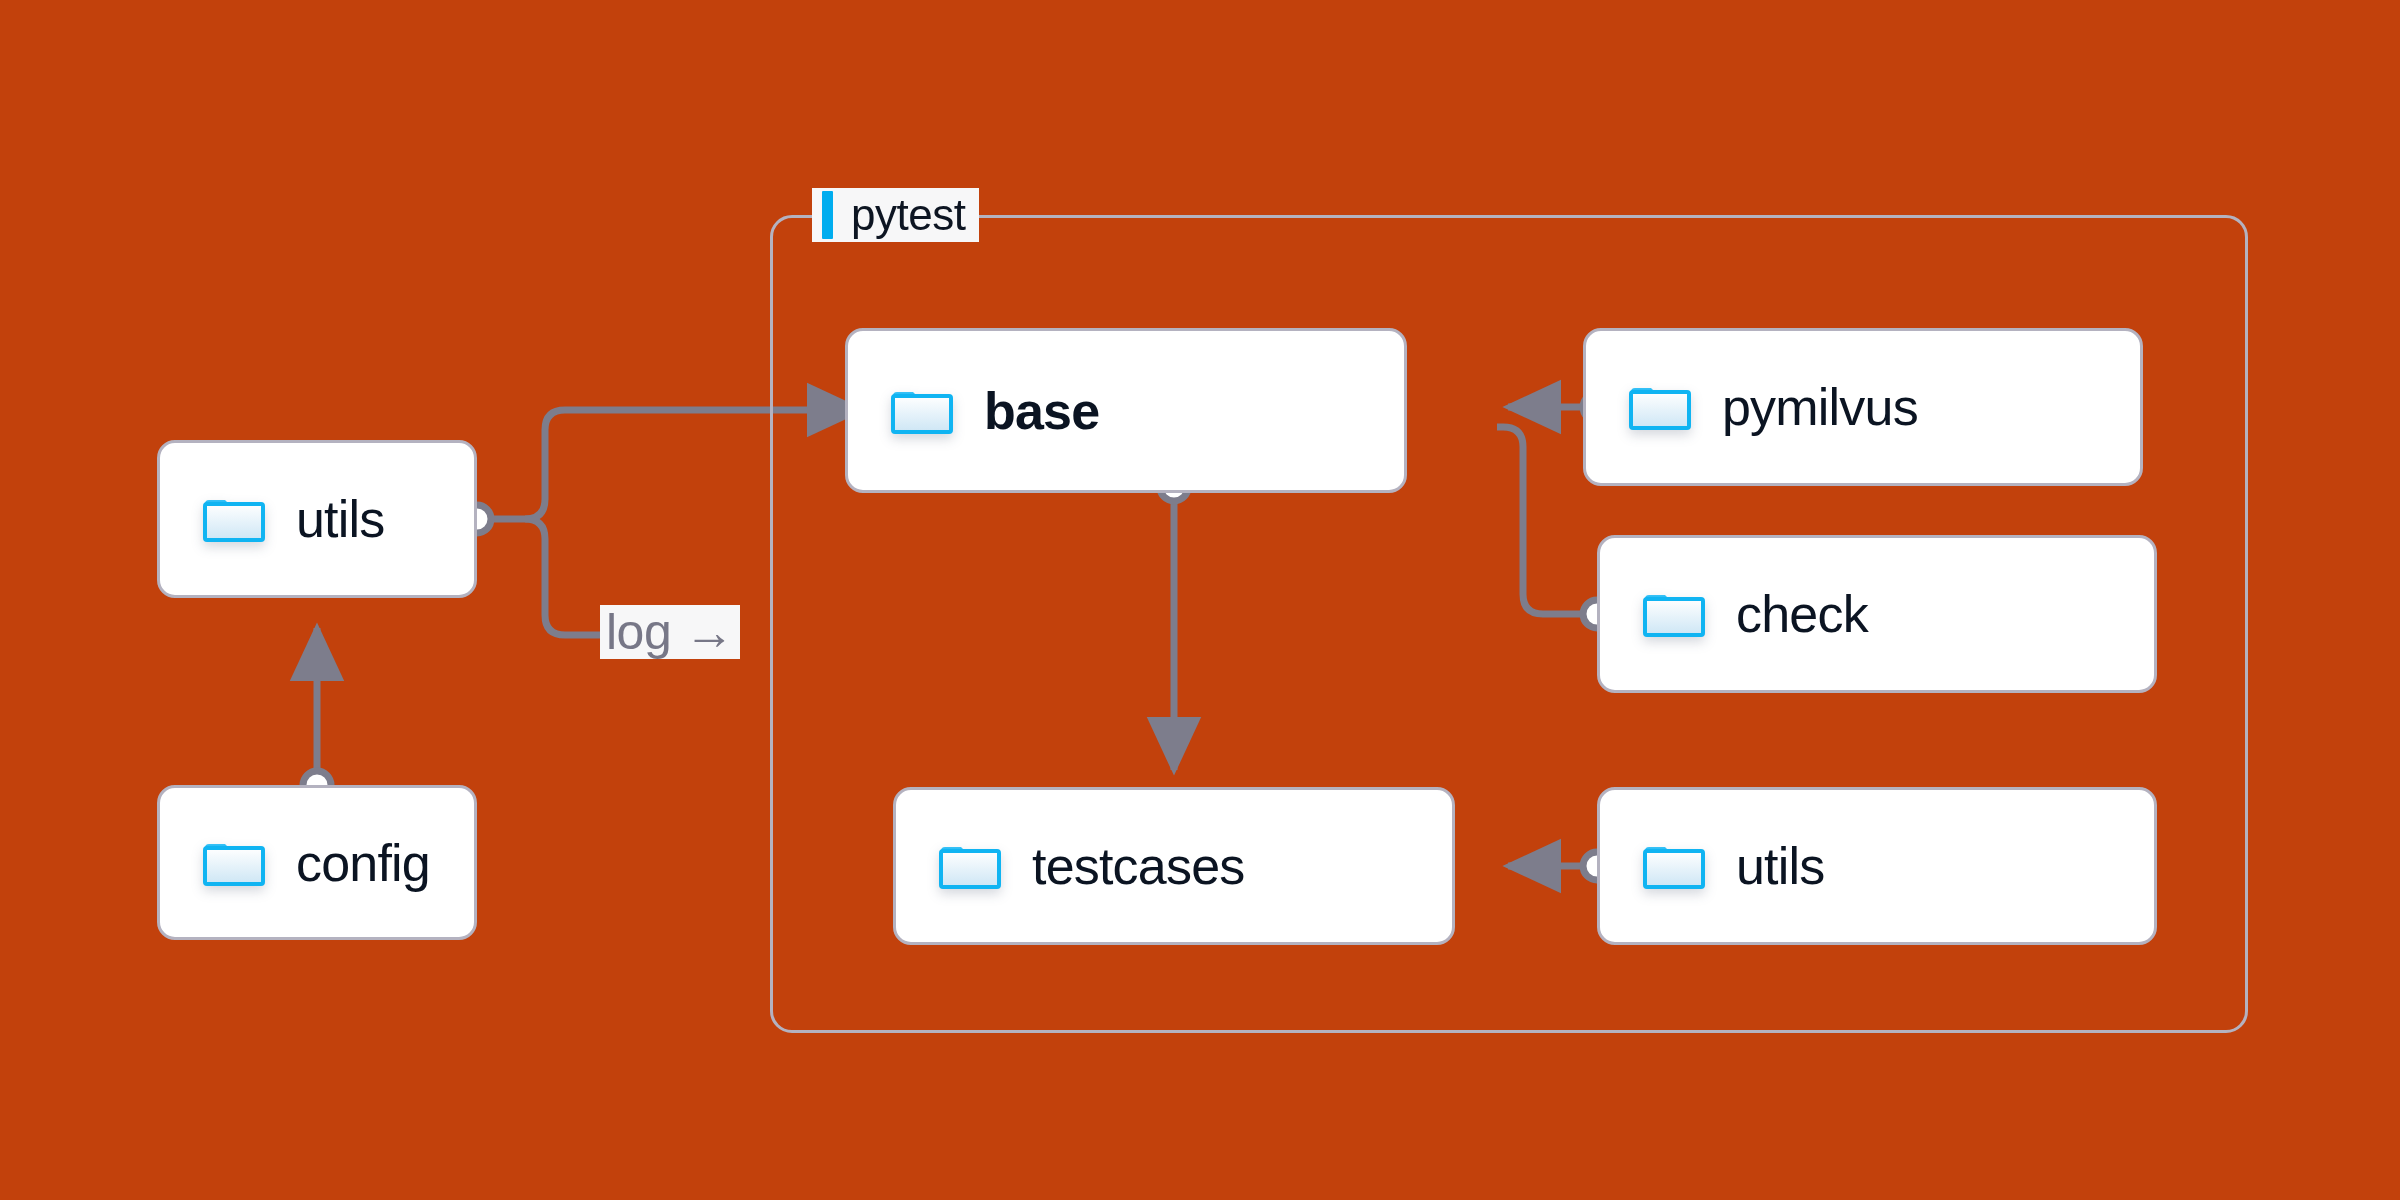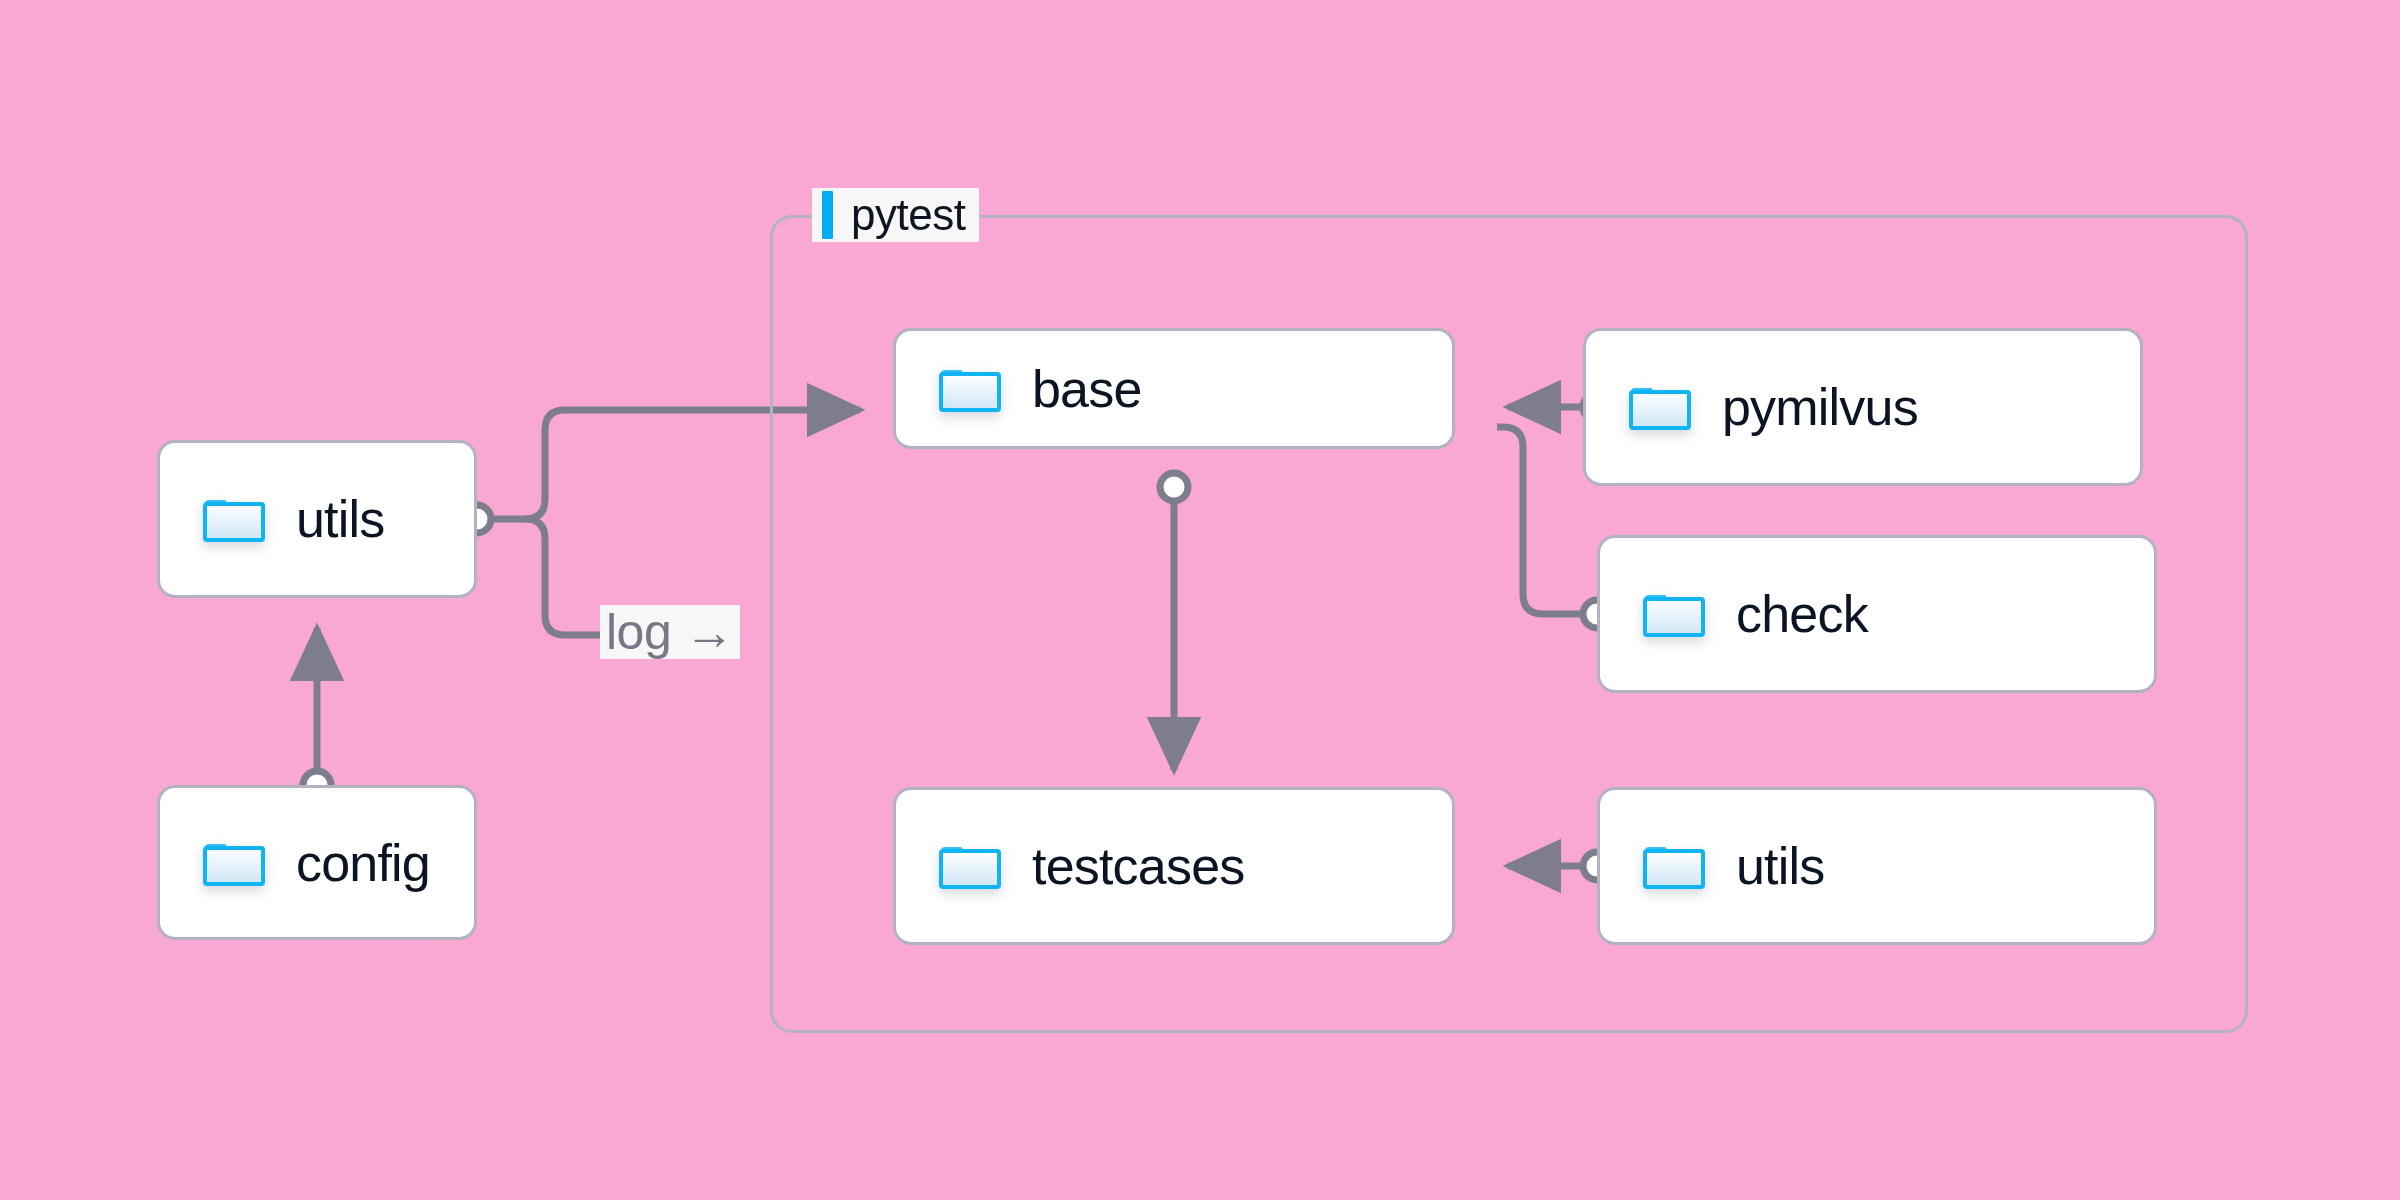--- a/index.html
+++ b/index.html
@@ -9,21 +9,21 @@
     background: #f7f7f8;
   }
   body {
     font-family: "Liberation Sans", sans-serif;
     -webkit-font-smoothing: antialiased;
   }
   #canvas {
     position: relative;
     width: 2400px;
     height: 1200px;
-    background: #f9a8d4;
+    background: #c2410c;
     overflow: hidden;
   }
 
   
   .group-box {
     position: absolute;
     box-sizing: border-box;
     border: 3px solid #b4b2c0;
     border-radius: 22px;
     background: transparent;
@@ -164,21 +164,21 @@
   </div>
 
   <div class="node" style="left:157px; top:785px; width:320px; height:155px;">
     <svg class="folder-icon" width="64" height="52" viewBox="0 0 64 52" xmlns="http://www.w3.org/2000/svg">
       <path d="M3 11 a4 4 0 0 1 4-4 h16 l6 6 h-26 z" fill="url(#folderTabGrad)"></path>
       <rect x="3" y="11" width="58" height="36" rx="2" fill="url(#folderGrad)" stroke="#10b4f2" stroke-width="4"></rect>
     </svg>
     <span class="node-label">config</span>
   </div>
 
-  <div class="node" style="left:893px; top:328px; width:562px; height:121px;">
+  <div class="node" style="left:845px; top:328px; width:562px; height:165px;font-weight:bold;">
     <svg class="folder-icon" width="64" height="52" viewBox="0 0 64 52" xmlns="http://www.w3.org/2000/svg">
       <path d="M3 11 a4 4 0 0 1 4-4 h16 l6 6 h-26 z" fill="url(#folderTabGrad)"></path>
       <rect x="3" y="11" width="58" height="36" rx="2" fill="url(#folderGrad)" stroke="#10b4f2" stroke-width="4"></rect>
     </svg>
     <span class="node-label">base</span>
   </div>
 
   <div class="node" style="left:893px; top:787px; width:562px; height:158px;align-items:center;">
     <svg class="folder-icon" width="64" height="52" viewBox="0 0 64 52" xmlns="http://www.w3.org/2000/svg">
       <path d="M3 11 a4 4 0 0 1 4-4 h16 l6 6 h-26 z" fill="url(#folderTabGrad)"></path>

